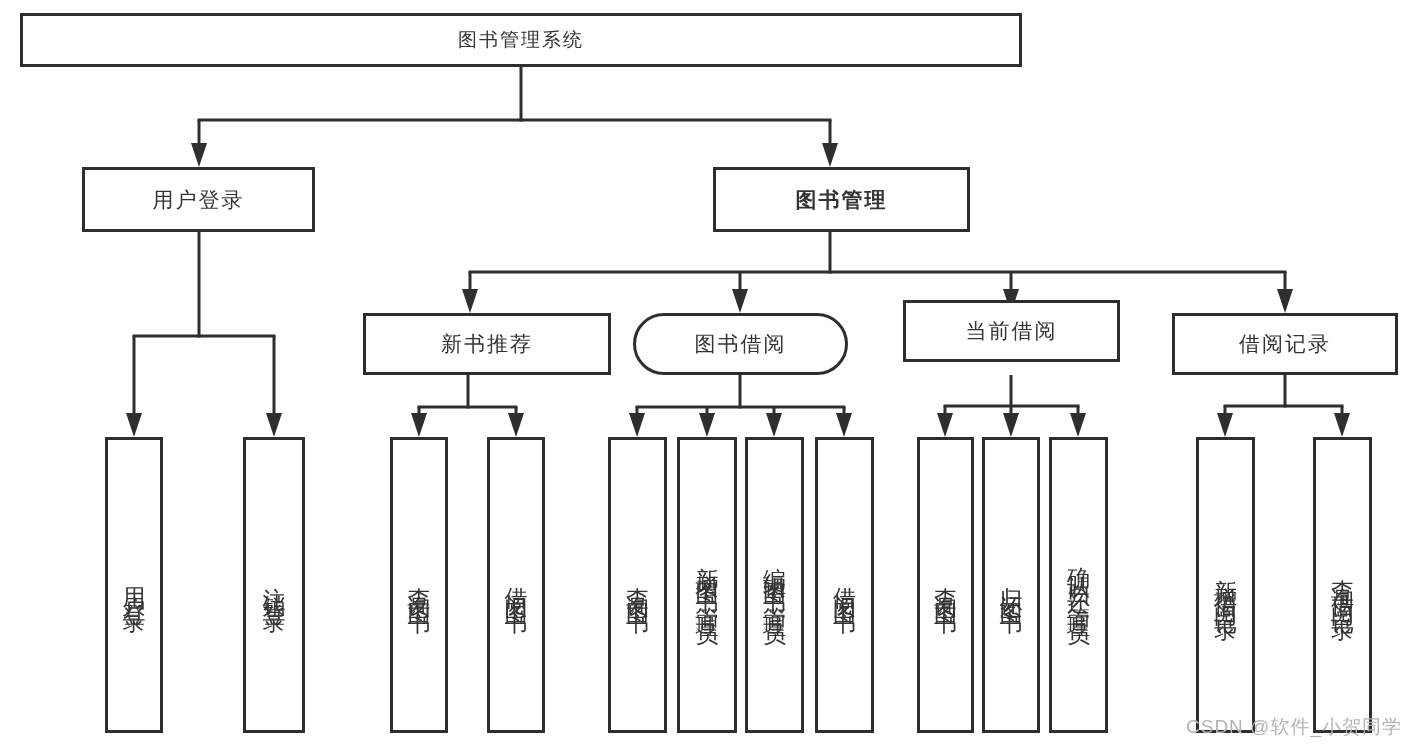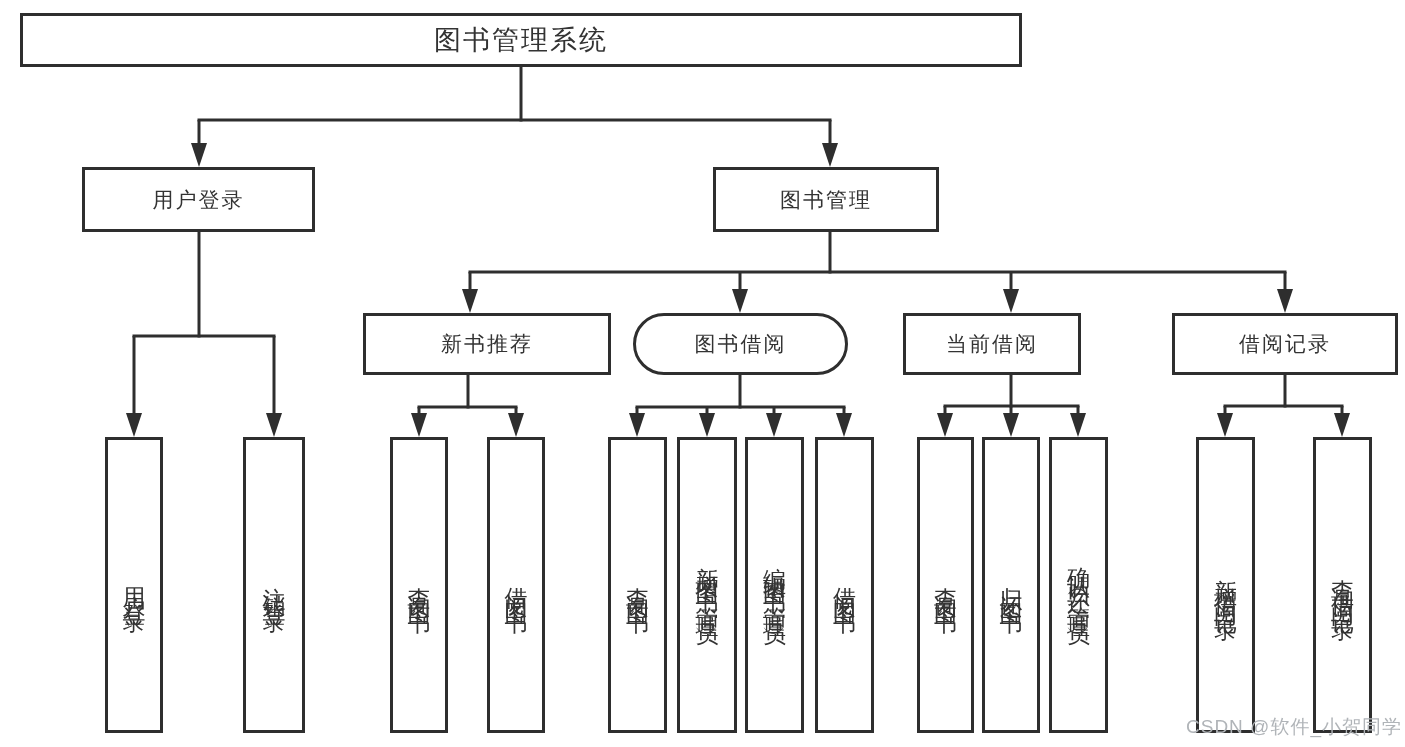--- a/index.html
+++ b/index.html
@@ -6,21 +6,21 @@
   .stage{
     position:relative;width:1405px;height:747px;background:#ffffff;
     font-family:"Liberation Sans","DejaVu Sans",sans-serif;overflow:hidden;
   }
   .wires{position:absolute;left:0;top:0;width:1405px;height:747px;}
   .node{
     position:absolute;box-sizing:border-box;border:3px solid #2e2e2e;background:#ffffff;
     display:flex;align-items:center;justify-content:center;color:#333333;
   }
   .node.h span{font-size:21px;letter-spacing:2px;white-space:nowrap;}
-  .node.root span{font-size:27px;letter-spacing:2px;}
+  .node.root span{font-size:19px;letter-spacing:2px;}
   .node.v span{
     writing-mode:vertical-rl;text-orientation:mixed;
     font-size:23px;letter-spacing:8px;line-height:1;white-space:nowrap;
   }
   .watermark{
     position:absolute;left:1186px;top:714px;font-size:19px;color:#b0b4b8;
     letter-spacing:1px;white-space:nowrap;
   }
 </style>
 </head>
@@ -104,31 +104,31 @@
     </g>
   </svg>
 
   <div class="node h root" style="left:20px;top:13px;width:1002px;height:54px;">
     <span>图书管理系统</span>
   </div>
 
   <div class="node h" style="left:82px;top:167px;width:233px;height:65px;">
     <span>用户登录</span>
   </div>
-  <div class="node h" style="left:713px;top:167px;width:226px;height:65px;">
+  <div class="node h" style="left:713px;top:167px;width:257px;height:65px;font-weight:bold;">
     <span>图书管理</span>
   </div>
 
   <div class="node h" style="left:363px;top:313px;width:248px;height:62px;">
     <span>新书推荐</span>
   </div>
   <div class="node h" style="left:633px;top:313px;width:215px;height:62px;border-radius:31px;">
     <span>图书借阅</span>
   </div>
-  <div class="node h" style="left:903px;top:313px;width:178px;height:62px;">
+  <div class="node h" style="left:903px;top:300px;width:217px;height:62px;">
     <span>当前借阅</span>
   </div>
   <div class="node h" style="left:1172px;top:313px;width:226px;height:62px;">
     <span>借阅记录</span>
   </div>
 
   <div class="node v" style="left:105px;top:437px;width:58px;height:296px;">
     <span>用户登录</span>
   </div>
   <div class="node v" style="left:243px;top:437px;width:62px;height:296px;">

